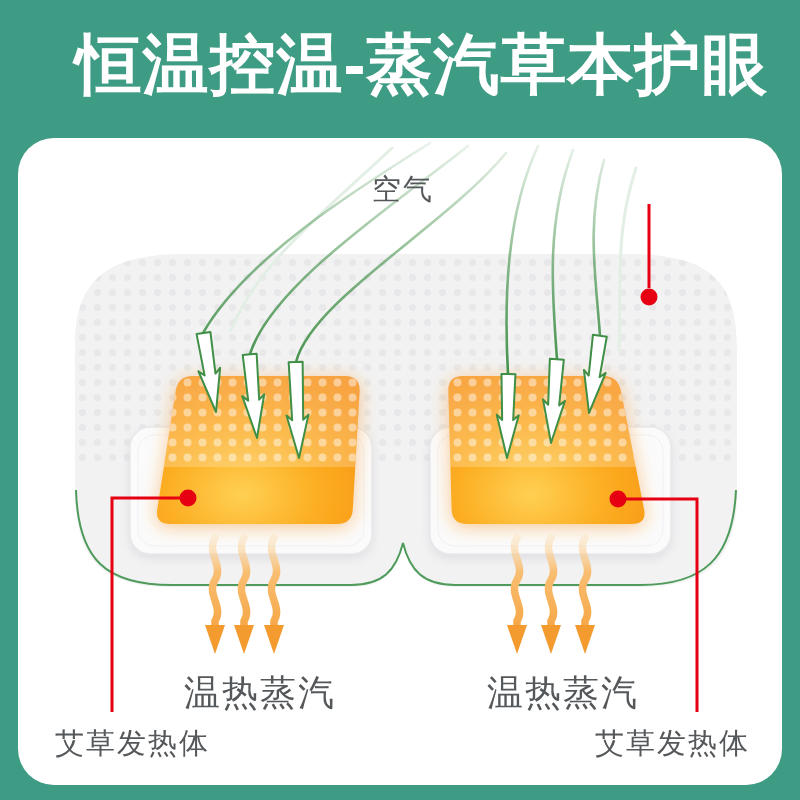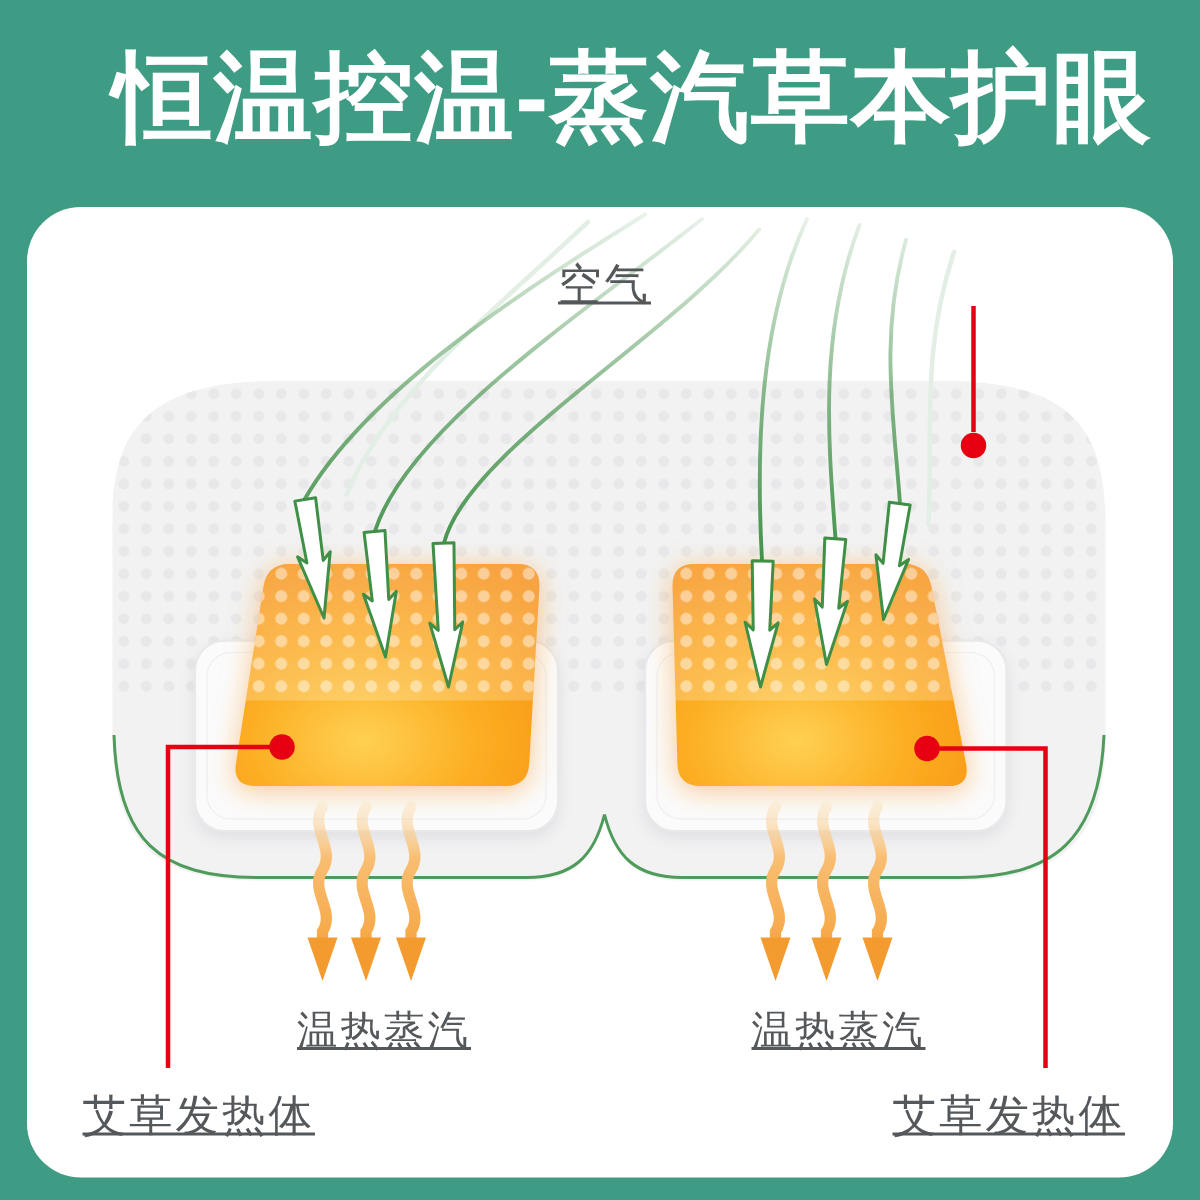--- a/index.html
+++ b/index.html
@@ -17,25 +17,25 @@
     white-space:nowrap;
     margin-left:44px;
   }
   .card{
     position:absolute;left:18px;top:138px;width:764px;height:647px;
     background:#FFFFFF;border-radius:36px;
   }
   .diagram-svg{position:absolute;inset:0;width:800px;height:800px;}
   .lbl{
     position:absolute;color:#55585B;white-space:nowrap;
-    font-size:29px;letter-spacing:2px;text-decoration:underline;
+    font-size:29px;letter-spacing:2px;
   }
   .lbl-air{left:372px;top:170px;}
   .lbl-breathable{left:604px;top:156px;}
-  .lbl-steam{font-size:27px;width:130px;text-align:right;}
+  .lbl-steam{font-size:36px;width:130px;text-align:left;}
   .lbl-steam-left{left:184px;top:669px;}
   .lbl-steam-right{left:487px;top:669px;}
   .lbl-heater-left{left:55px;top:724px;}
   .lbl-heater-right{left:595px;top:724px;}
 </style>
 </head>
 <body>
 
 <div class="stage">
 

